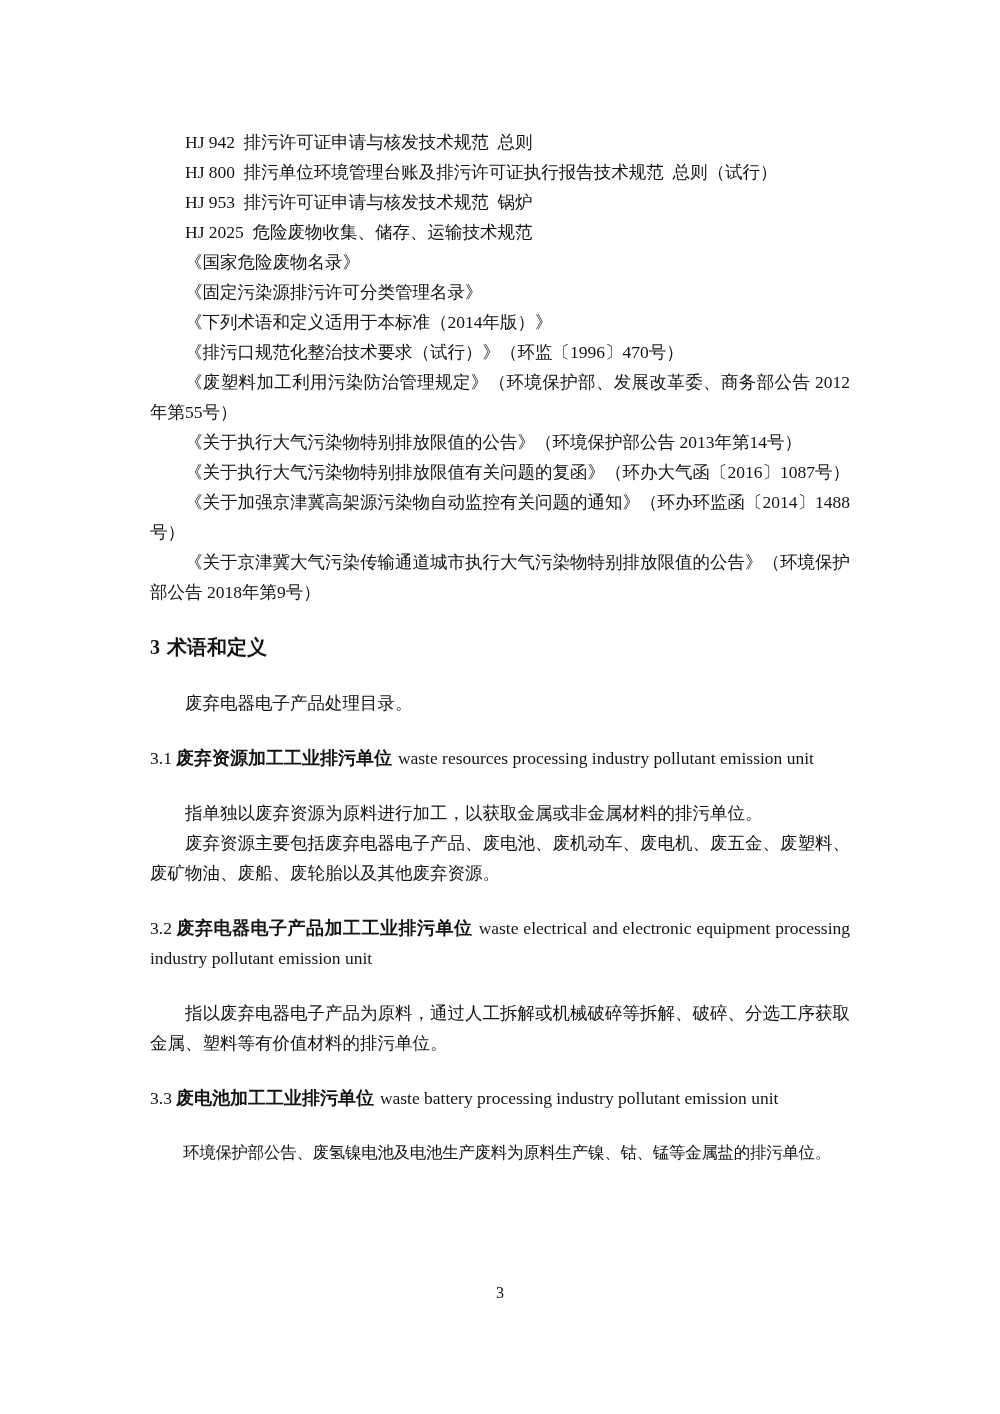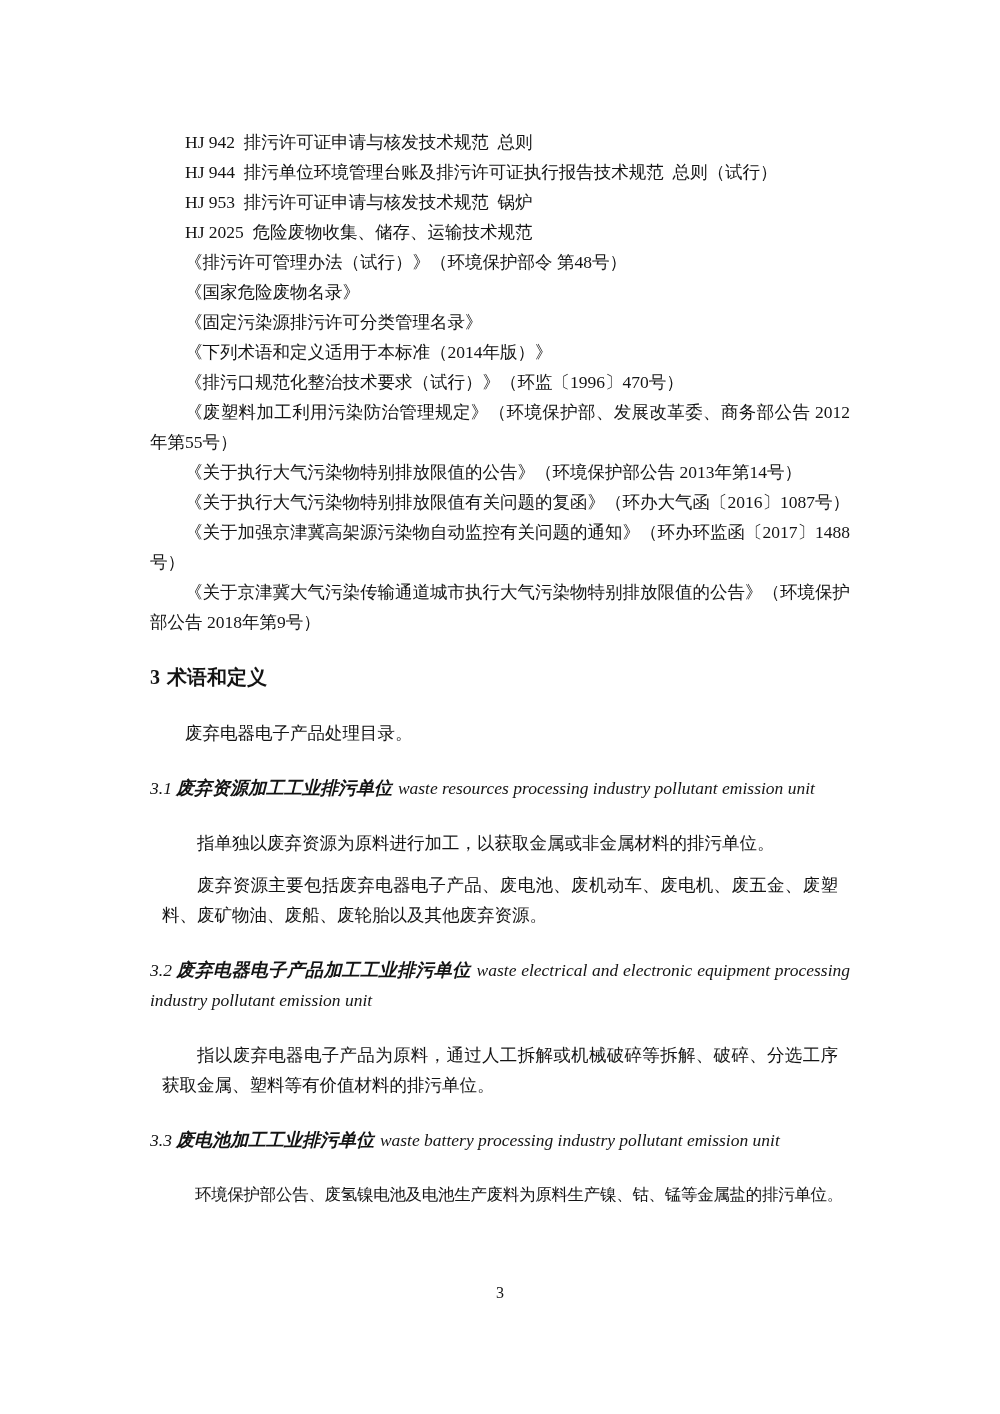--- a/index.html
+++ b/index.html
@@ -44,39 +44,38 @@
     font-family: "Liberation Serif", "DejaVu Serif", serif;
     font-weight: bold;
   }
   .intro {
     margin-top: 26px !important;
   }
   .term-heading {
     margin-top: 25px !important;
     text-indent: 0 !important;
     line-height: 30px;
-    font-style: italic;
   }
   .term-heading .term-num {
     font-family: "Liberation Serif", "DejaVu Serif", serif;
   }
   .term-heading .term-zh {
     font-family: "DejaVu Sans", "Liberation Sans", sans-serif;
     font-weight: bold;
     font-size: 18px;
     margin: 0 6px 0 4px;
   }
   .term-heading .term-en {
     font-family: "Liberation Serif", "DejaVu Serif", serif;
   }
   .defs {
     margin-top: 25px;
   }
   .defs p {
-    margin: 12px;
+    margin: 0;
   }
   .oneline {
     white-space: nowrap;
     font-size: 16.5px;
     letter-spacing: -0.3px;
   }
   .page-num {
     position: absolute;
     top: 1283px;
     left: 0;
@@ -87,32 +86,31 @@
   }
 </style>
 </head>
 <body>
 
 <div class="page">
   <div class="content">
 
     <div class="refs">
       <p>HJ 942  排污许可证申请与核发技术规范  总则</p>
-      <p>HJ 944  排污单位环境管理台账及排污许可证执行报告技术规范  总则（试行）</p>
+      <p>HJ 800  排污单位环境管理台账及排污许可证执行报告技术规范  总则（试行）</p>
       <p>HJ 953  排污许可证申请与核发技术规范  锅炉</p>
       <p>HJ 2025  危险废物收集、储存、运输技术规范</p>
-      <p>《排污许可管理办法（试行）》（环境保护部令 第48号）</p>
       <p>《国家危险废物名录》</p>
       <p>《固定污染源排污许可分类管理名录》</p>
       <p>《下列术语和定义适用于本标准（2014年版）》</p>
       <p>《排污口规范化整治技术要求（试行）》（环监〔1996〕470号）</p>
       <p>《废塑料加工利用污染防治管理规定》（环境保护部、发展改革委、商务部公告 2012年第55号）</p>
       <p>《关于执行大气污染物特别排放限值的公告》（环境保护部公告 2013年第14号）</p>
       <p>《关于执行大气污染物特别排放限值有关问题的复函》（环办大气函〔2016〕1087号）</p>
-      <p>《关于加强京津冀高架源污染物自动监控有关问题的通知》（环办环监函〔2017〕1488号）</p>
+      <p>《关于加强京津冀高架源污染物自动监控有关问题的通知》（环办环监函〔2014〕1488号）</p>
       <p>《关于京津冀大气污染传输通道城市执行大气污染物特别排放限值的公告》（环境保护部公告 2018年第9号）</p>
     </div>
 
     <p class="sec-heading"><span class="sec-num">3</span> <span>术语和定义</span></p>
 
     <p class="intro">废弃电器电子产品处理目录。</p>
 
     <div class="term">
       <p class="term-heading"><span class="term-num">3.1</span><span class="term-zh">废弃资源加工工业排污单位</span><span class="term-en">waste resources processing industry pollutant emission unit</span></p>
       <div class="defs">

